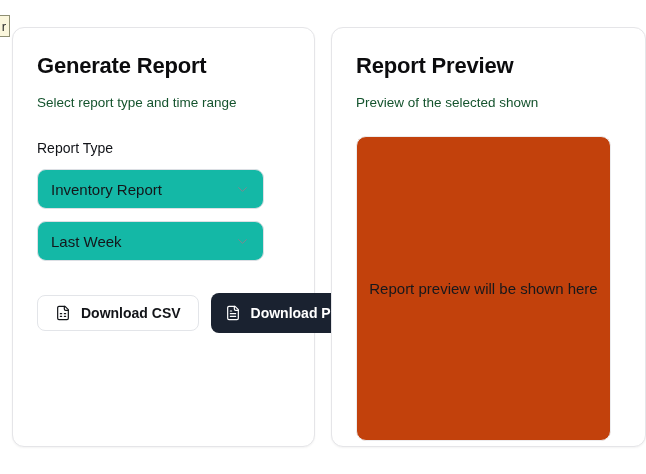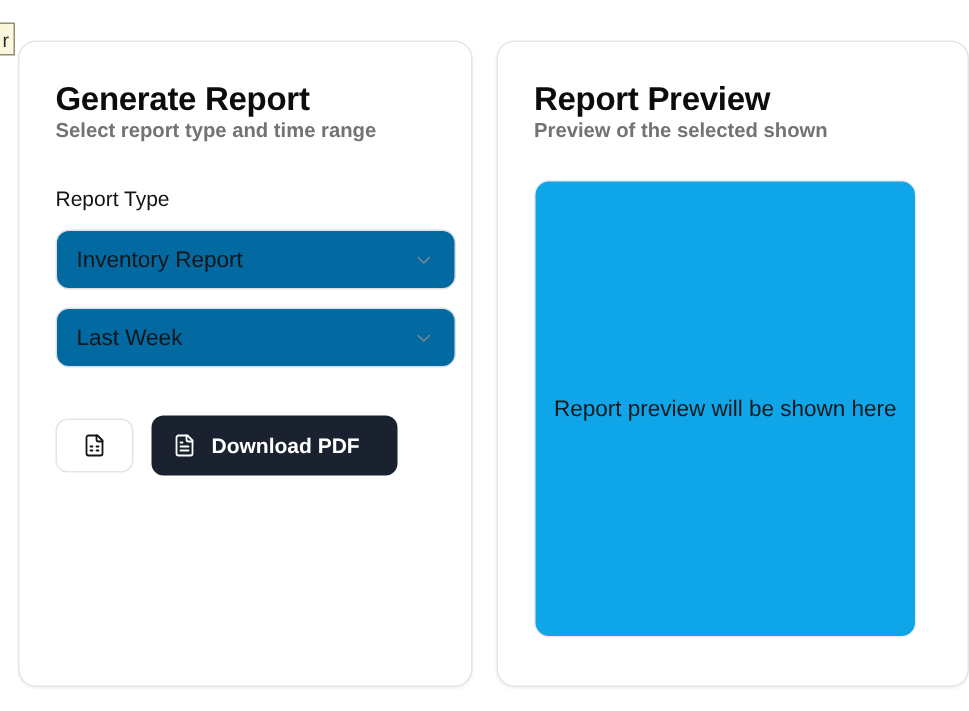--- a/index.html
+++ b/index.html
@@ -31,51 +31,50 @@
     align-items: stretch;
   }
   .card {
     background: #ffffff;
     border: 1px solid #e5e5e8;
     border-radius: 12px;
     box-shadow: 0 1px 2px rgba(0,0,0,0.05);
     padding: 24px;
   }
   .card.left { width: 303px; }
-  .card.right { width: 315px; position: relative; z-index: 2; padding-bottom: 32px; }
+  .card.right { width: 315px; position: relative; z-index: 2; padding-bottom: 5px; }
   .card-title {
     font-size: 22px;
     line-height: 28px;
     font-weight: 700;
     color: #0c0c0e;
     letter-spacing: -0.2px;
   }
   .card-subtitle {
-    margin-top: 0;
+    margin-top: 16px;
     font-size: 13.5px;
     line-height: 14px;
-    color: #737373;
-    font-weight: bold;
+    color: #14532d;
   }
   .field-label {
     display: block;
     font-size: 14px;
     line-height: 17px;
     font-weight: 400;
     color: #111318;
   }
   .field-label.first { margin-top: 30px; }
   .field-label.second { margin-top: 18px; }
   .select {
     margin-top: 12px;
     height: 40px;
-    width: 267px;
+    width: 227px;
     border: 1px solid #dcdfe4;
     border-radius: 9px;
-    background: #0369a1;
+    background: #14b8a6;
     display: flex;
     align-items: center;
     justify-content: space-between;
     padding: 0 13px;
     font-size: 15px;
     color: #14161a;
     cursor: pointer;
   }
   .select .chev { color: #82878f; display: flex; }
   .buttons-row {
@@ -109,21 +108,21 @@
     padding: 0 14px;
     background: #1a2230;
     border: none;
     color: #ffffff;
     overflow: hidden;
   }
   .preview-box {
     margin-top: 26px;
     width: 255px;
     height: 305px;
-    background: #0ea5e9;
+    background: #c2410c;
     border: 1px solid #ececee;
     border-radius: 10px;
     display: flex;
     align-items: center;
     justify-content: center;
   }
   .preview-box span {
     font-size: 15px;
     color: #17181c;
     white-space: nowrap;
@@ -167,20 +166,21 @@
         <span style="display:flex;">
           <svg width="16" height="16" viewBox="0 0 24 24" fill="none" stroke="currentColor" stroke-width="1.8" stroke-linecap="round" stroke-linejoin="round">
             <path d="M15 2H6a2 2 0 0 0-2 2v16a2 2 0 0 0 2 2h12a2 2 0 0 0 2-2V7Z"></path>
             <path d="M14 2v4a2 2 0 0 0 2 2h4"></path>
             <path d="M8 13h2"></path>
               <path d="M14 13h2"></path>
               <path d="M8 17h2"></path>
               <path d="M14 17h2"></path>
           </svg>
         </span>
+        <span>Download CSV</span>
       </button>
 
       <button class="btn dark">
         <span style="display:flex;">
           <svg width="16" height="16" viewBox="0 0 24 24" fill="none" stroke="currentColor" stroke-width="1.8" stroke-linecap="round" stroke-linejoin="round">
             <path d="M15 2H6a2 2 0 0 0-2 2v16a2 2 0 0 0 2 2h12a2 2 0 0 0 2-2V7Z"></path>
             <path d="M14 2v4a2 2 0 0 0 2 2h4"></path>
             <path d="M16 13H8"></path>
               <path d="M16 17H8"></path>
               <path d="M10 9H8"></path>

